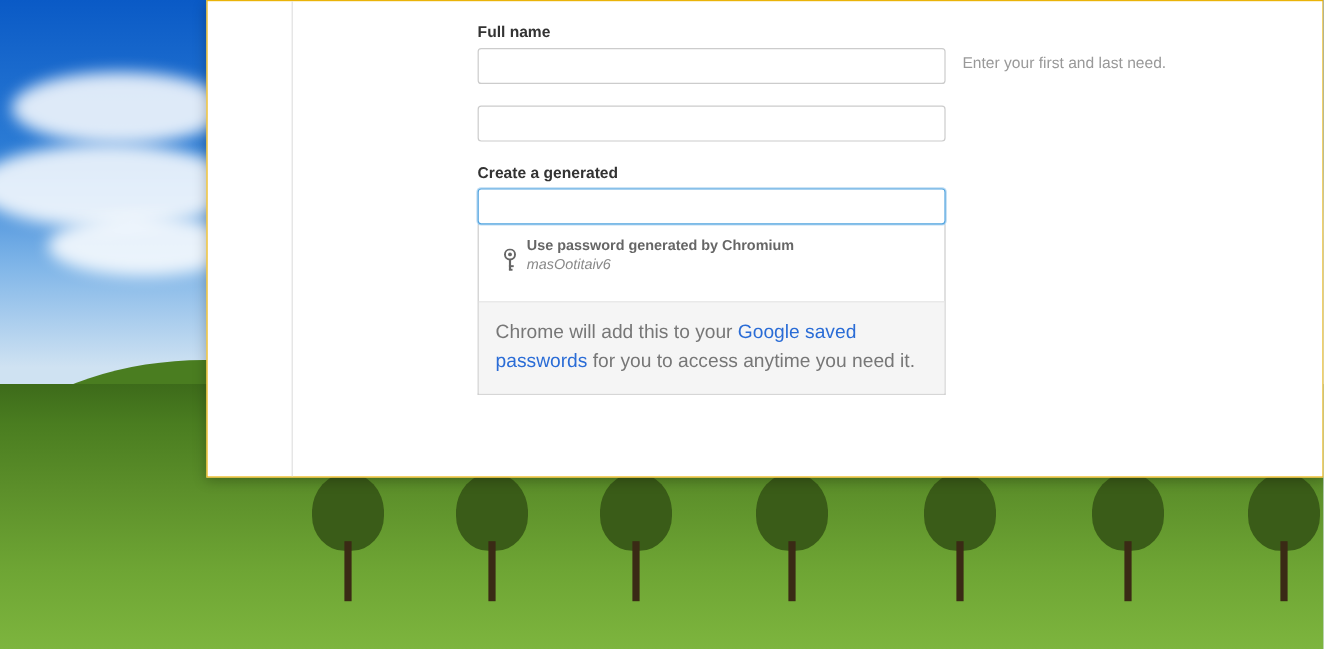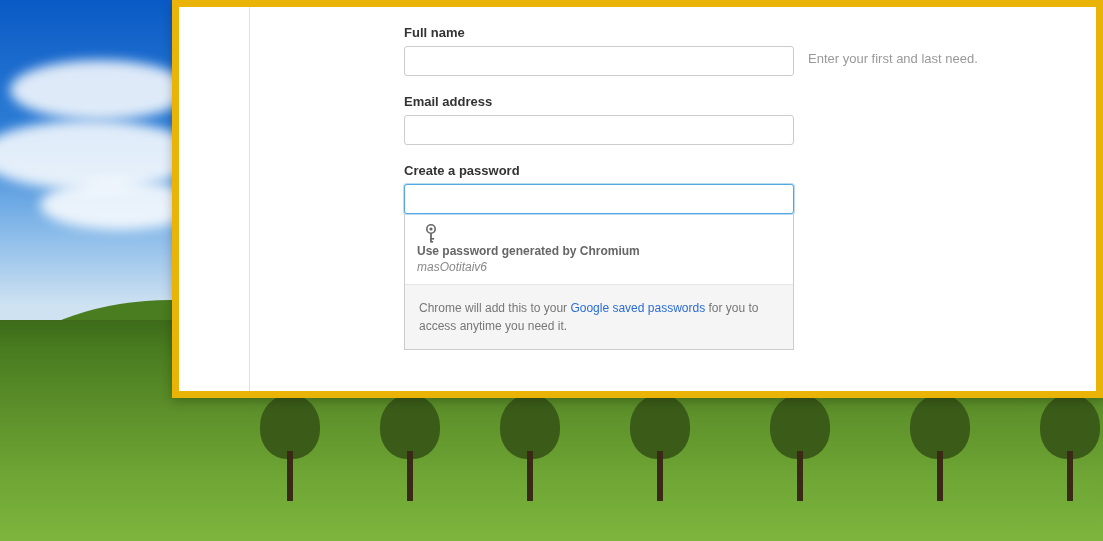--- a/index.html
+++ b/index.html
@@ -58,21 +58,21 @@
       border-radius: 50% 50% 45% 45%;
       margin-bottom: -8px;
     }
     .window-panel {
       position: absolute;
       top: 0;
       left: 172px;
       width: 931px;
       height: 398px;
       background: #fff;
-      border: 7px solid #eab308;
+      border: 1px solid #eab308;
       box-shadow: 0 3px 10px rgba(0,0,0,0.25);
       z-index: 10;
       padding-left: 12px;
     }
     .inner-border {
       position: absolute;
       top: 0;
       left: 70px;
       width: 1px;
       height: 100%;
@@ -121,45 +121,45 @@
       padding-top: 26px;
     }
     .pw-dropdown {
       width: 390px;
       border: 1px solid #ccc;
       border-top: none;
       background: #fff;
     }
     .pw-suggest {
       display: flex;
-      align-items: flex-start;
+      align-items: flex-end;
       padding: 10px 12px;
       cursor: pointer;
-      flex-direction: column;
     }
     .key-icon-wrap {
       width: 28px;
       flex-shrink: 0;
       display: flex;
       align-items: center;
       justify-content: center;
     }
     .pw-text {
       flex: 1;
       font-size: 12px;
     }
     .pw-text .title { color: #666; font-weight: bold; }
     .pw-text .value { color: #888; margin-top: 2px; font-style: italic; }
     .pw-footer {
       background: #f5f5f5;
       border-top: 1px solid #e5e5e5;
       padding: 14px 14px;
-      font-size: 12px;
+      font-size: 16px;
       color: #777;
       line-height: 1.5;
+      margin-top: 14px;
     }
     .pw-footer .link { color: #2a6cd6; cursor: pointer; }
   </style>
 </head>
 <body>
 
 <div class="desktop-bg">
   <div class="sky"></div>
   <div class="cloud c1"></div>
   <div class="cloud c2"></div>
@@ -204,28 +204,27 @@
     <div class="form-row">
       <div class="field-col">
         <label class="label">Full name</label>
         <input type="text" class="text-input" value="" style="">
       </div>
       <div class="hint">Enter your first and last need.</div>
     </div>
 
     <div class="form-row">
       <div class="field-col">
-        <label class="label">Email address</label>
         <input type="text" class="text-input" value="" style="">
       </div>
     </div>
 
     <div class="form-row" style="margin-bottom:0;">
       <div class="field-col">
-        <label class="label">Create a password</label>
+        <label class="label">Create a generated</label>
         <input type="password" class="text-input focused" value="" style="">
 
         <div class="pw-dropdown">
           <div class="pw-suggest">
             <div class="key-icon-wrap">
               <svg width="14" height="20" viewBox="0 0 14 20">
                 <circle cx="7" cy="5" r="4.2" fill="none" stroke="#666" stroke-width="1.6"></circle>
                 <circle cx="7" cy="5" r="1.6" fill="#666"></circle>
                 <rect x="6.1" y="9" width="1.8" height="9" fill="#666"></rect>
                 <rect x="6.1" y="14" width="4" height="1.6" fill="#666"></rect>

